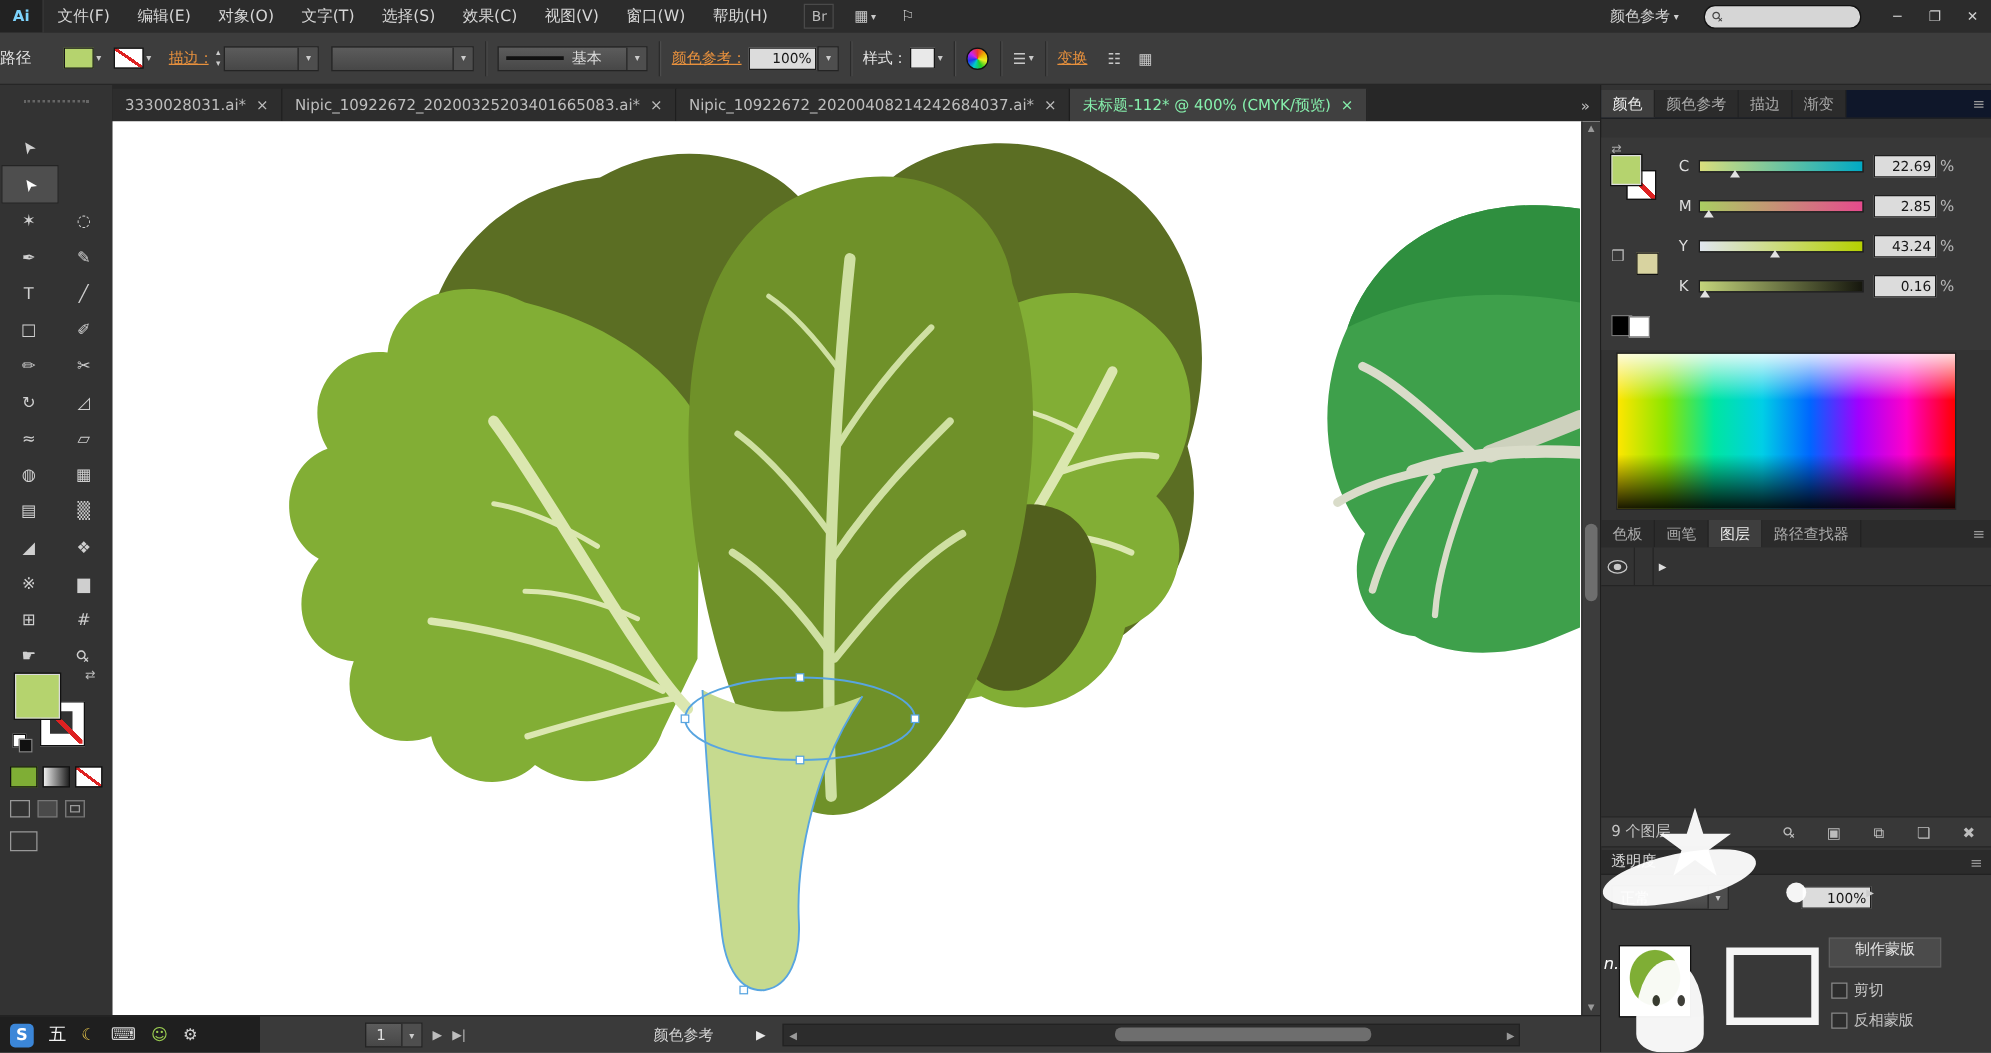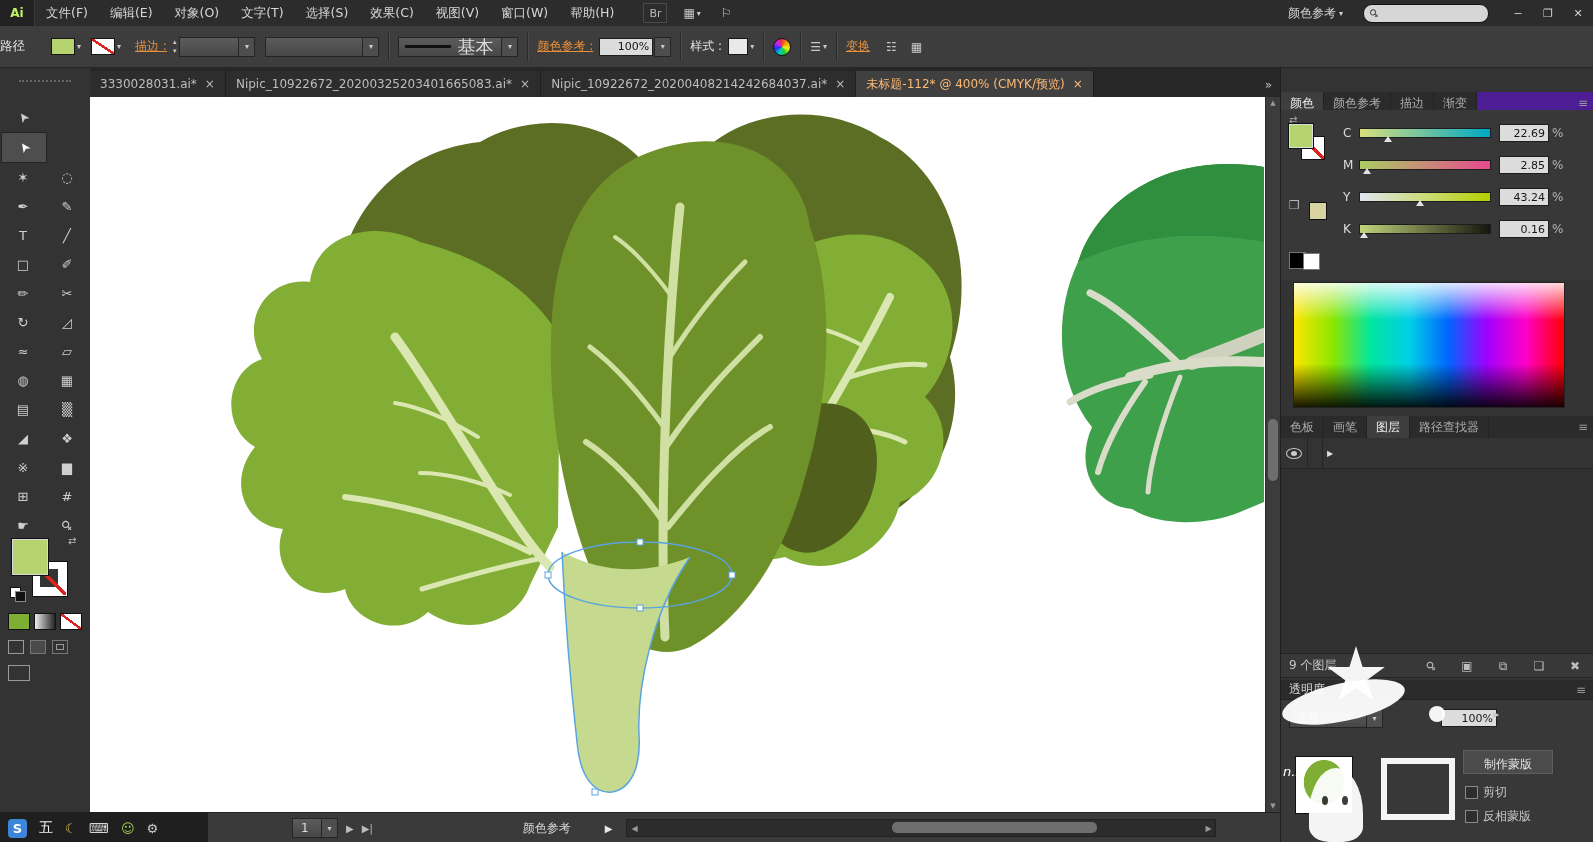--- a/index.html
+++ b/index.html
@@ -8,21 +8,21 @@
   .b{position:absolute}
   .f{display:flex;align-items:center}
   .ic{color:#c8c8c8}
   .menu-item{padding:0 11px;height:26px;display:flex;align-items:center;color:#d6d6d6;font-size:12.5px}
   .link{color:#e8913d;text-decoration:underline;font-size:12px}
   .dd{background:linear-gradient(#5c5c5c,#474747);border:1px solid #242424;height:18px;display:flex;align-items:center;color:#ccc}
   .dda{width:15px;height:100%;background:#4e4e4e;border-left:1px solid #242424;display:flex;align-items:center;justify-content:center;font-size:8px;color:#ccc;margin-left:auto}
   .valbox{background:#dcdcdc;color:#161616;border:1px solid #1e1e1e;height:16px;font-size:11px;display:flex;align-items:center;justify-content:flex-end;padding:0 3px}
   .sep{width:1px;height:28px;background:#2b2b2b;box-shadow:1px 0 0 #4c4c4c;margin:0 9px}
   .dtab{height:26px;display:flex;align-items:center;gap:8px;padding:0 10px;background:#2d2d2d;border-right:1px solid #1e1e1e;color:#bdbdbd;font-size:12px;white-space:nowrap}
-  .dtab.active{background:#404040;color:#fdba74}
+  .dtab.active{background:#404040;color:#86efac}
   .ptab{height:22px;padding:0 9px;display:flex;align-items:center;background:#2b2b2b;color:#ababab;font-size:12px;border-right:1px solid #222;white-space:nowrap}
   .ptab.active{background:#3e3e3e;color:#ececec}
   .tools{display:flex;flex-wrap:wrap;width:88px}
   .tcell{width:44px;height:29px;display:flex;align-items:center;justify-content:center;color:#cfcfcf;font-size:13px}
   .tcell.active{background:#4e4e4e;border:1px solid #242424}
   .cursor{display:inline-block;transform:rotate(-125deg)}
   .rot45{display:inline-block;transform:rotate(-45deg)}
   .thumb{position:absolute;top:8px;width:0;height:0;border-left:4px solid transparent;border-right:4px solid transparent;border-bottom:6px solid #e2e2e2}
   .track{height:8px;border:1px solid #1d1d1d}
   .eye{width:14px;height:9px;border:1px solid #c9c9c9;border-radius:50%;position:relative;display:inline-block}
@@ -31,21 +31,21 @@
   .wm{position:absolute;background:#fff;opacity:.95}
   .chk{width:11px;height:11px;border:1px solid #8a8a8a;background:#2e2e2e;display:inline-block;margin-right:5px}
   .winbtn{width:30px;height:22px;display:flex;align-items:center;justify-content:center;color:#cfcfcf;font-size:11px}
 </style>
 </head>
 <body>
 
 <div id="app">
 
   <div class="b f" style="left:0;top:0;width:1593px;height:26px;background:#2c2c2c;border-bottom:1px solid #1f1f1f">
-    <div class="f" style="width:34px;height:26px;justify-content:center;background:#222;border-right:1px solid #3a3a3a;color:#bef264;font-weight:bold">
+    <div class="f" style="width:34px;height:26px;justify-content:center;background:#222;border-right:1px solid #3a3a3a;color:#7dd3fc;font-weight:bold">
         <span>Ai</span>
       </div>
     <span class="menu-item">文件(F)</span>
     <span class="menu-item">编辑(E)</span>
     <span class="menu-item">对象(O)</span>
     <span class="menu-item">文字(T)</span>
     <span class="menu-item">选择(S)</span>
     <span class="menu-item">效果(C)</span>
     <span class="menu-item">视图(V)</span>
     <span class="menu-item">窗口(W)</span>
@@ -85,21 +85,21 @@
       </span>
     <span class="dd" style="width:74px;margin-left:3px">
         <span class="dda">▾</span>
       </span>
     <span class="dd" style="width:112px;margin-left:10px">
         <span class="dda">▾</span>
       </span>
     <span class="sep"></span>
     <span class="dd" style="width:118px">
       <span style="display:inline-block;width:46px;height:3px;background:#111;margin:0 6px"></span>
-      <span style="font-size:18px;color:#ddd">基本</span>
+      <span style="font-size:12px;color:#ddd">基本</span>
       <span class="dda">▾</span>
     </span>
     <span class="sep"></span>
     <span class="link">颜色参考 :</span>
     <span class="valbox" style="width:46px;margin-left:6px">
         <span>100%</span>
       </span>
     <span class="dd" style="width:15px;margin-left:1px;height:18px">
         <span class="dda" style="border:none">▾</span>
       </span>
@@ -324,21 +324,21 @@
     
     <div class="b" style="right:0;top:0;width:14px;height:715px;background:#3c3c3c;border-left:1px solid #2a2a2a">
       <div style="text-align:center;font-size:7px;color:#999;padding-top:2px">▲</div>
       <div class="b" style="left:2px;top:322px;width:10px;height:62px;background:#6e6e6e;border-radius:5px"></div>
       <div class="b" style="left:0;bottom:2px;width:14px;text-align:center;font-size:7px;color:#999">▼</div>
     </div>
   </div>
 
   <div class="b" style="left:1280px;top:68px;width:313px;height:774px;background:#333;border-left:1px solid #1f1f1f">
 
-    <div class="f" style="margin-top:24px;height:22px;background:#4c1d95;border-bottom:1px solid #222">
+    <div class="f" style="margin-top:4px;height:22px;background:#0f172a;border-bottom:1px solid #222">
       <span class="ptab active">颜色</span>
       <span class="ptab">颜色参考</span>
       <span class="ptab">描边</span>
       <span class="ptab">渐变</span>
       <span style="margin-left:auto;padding-right:6px;color:#999">≡</span>
     </div>
 
     <div class="b" style="left:0;top:42px;width:313px;height:170px;background:#383838">
       <span class="b" style="left:8px;top:4px;font-size:10px;color:#aaa">⇄</span>
       <div class="b" style="left:20px;top:26px;width:22px;height:22px;background:linear-gradient(to top right,#fff 44%,#d22 44%,#d22 56%,#fff 56%);border:1px solid #111"></div>
@@ -437,21 +437,21 @@
     <div class="b" style="left:0;top:632px;width:313px;height:142px;background:#383838">
       <div class="dd" style="position:absolute;left:8px;top:8px;width:92px">
         <span style="padding-left:6px;color:#ddd">正常</span>
         <span class="dda">▾</span>
       </div>
       <div class="valbox" style="position:absolute;left:160px;top:9px;width:48px">
           <span>100%</span>
         </div>
       <span class="b" style="left:212px;top:10px;font-size:8px;color:#ccc">▶</span>
       <div class="b" style="left:14px;top:56px;width:56px;height:56px;background:radial-gradient(ellipse at 50% 45%,#7fae35 50%,#fff 52%);border:1px solid #111"></div>
-      <div class="b" style="left:182px;top:50px;width:88px;height:22px;background:#4b4b4b;border:1px solid #5e5e5e;display:flex;align-items:flex-end;justify-content:center;color:#e2e2e2">
+      <div class="b" style="left:182px;top:50px;width:88px;height:22px;background:#4b4b4b;border:1px solid #5e5e5e;display:flex;align-items:flex-start;justify-content:center;color:#e2e2e2">
           <span>制作蒙版</span>
         </div>
       <div class="b f" style="left:184px;top:84px">
           <span class="chk"></span>
           <span style="color:#c5c5c5">剪切</span>
         </div>
       <div class="b f" style="left:184px;top:108px">
           <span class="chk"></span>
           <span style="color:#c5c5c5">反相蒙版</span>
         </div>

